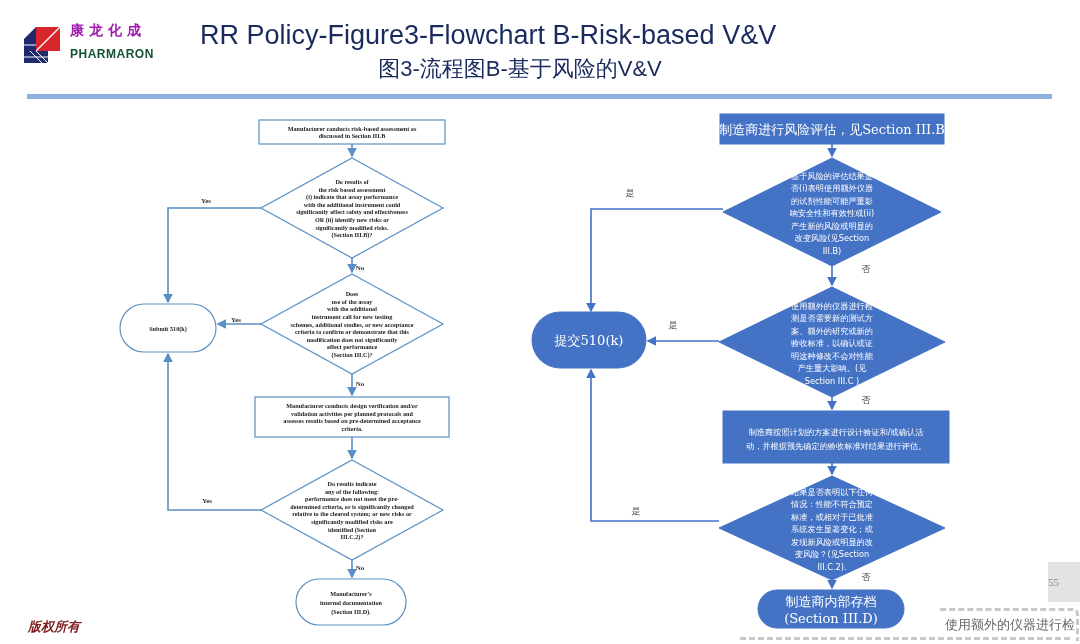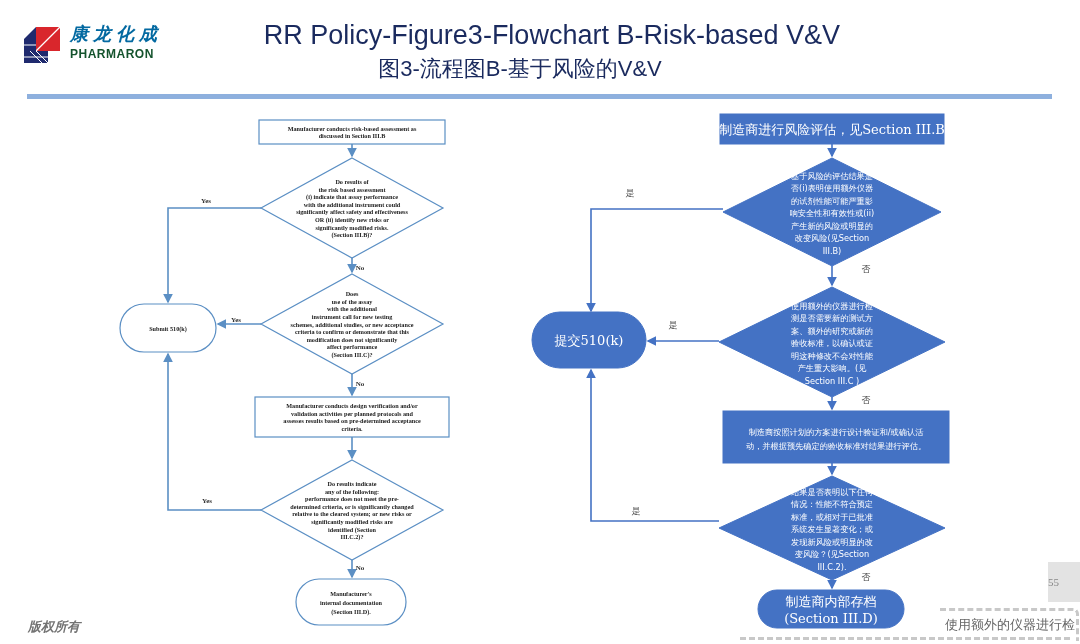--- a/index.html
+++ b/index.html
@@ -4,49 +4,49 @@
 <style>
   html, body { margin: 0; padding: 0; }
   body {
     width: 1080px; height: 644px; position: relative; overflow: hidden;
     background: #ffffff; font-family: "Liberation Sans", sans-serif;
   }
   .logo { position: absolute; left: 22px; top: 22px; width: 150px; height: 44px; }
   .logo-mark { position: absolute; left: 0; top: 3px; }
   .logo-cn {
     position: absolute; left: 48px; top: 0; font-family: "DejaVu Serif", serif;
-    font-size: 18px; font-style: italic; font-weight: bold; color: #0369a1; letter-spacing: 5px; white-space: nowrap;
+    font-size: 14px; font-weight: bold; color: #a21caf; letter-spacing: 5px; white-space: nowrap;
   }
   .logo-en {
     position: absolute; left: 48px; top: 25px; font-family: "Liberation Sans", sans-serif;
     font-size: 12px; font-weight: bold; color: #14532d; letter-spacing: 0.5px; white-space: nowrap;
   }
   .title-en {
-    position: absolute; left: 200px; top: 20px; width: 640px; text-align: right;
+    position: absolute; left: 200px; top: 20px; width: 640px; text-align: left;
     font-size: 27px; color: #1a2a5e; white-space: nowrap;
   }
   .title-cn {
     position: absolute; left: 200px; top: 54px; width: 640px; text-align: center;
     font-size: 22px; color: #1a2a5e; white-space: nowrap;
   }
   .title-rule {
     position: absolute; left: 27px; top: 94px; width: 1025px; height: 5px; background: #8eb0de;
   }
   svg.chart { position: absolute; left: 0; top: 0; }
   .en-box { font-family: "Liberation Serif", serif; font-size: 6.2px; font-weight: bold; fill: #222; }
   .en-lbl { font-family: "Liberation Serif", serif; font-size: 7px; font-weight: bold; fill: #333; }
   .cn-box { font-family: "DejaVu Sans", sans-serif; font-size: 8.2px; fill: #ffffff; }
   .cn-lbl { font-family: "DejaVu Sans", sans-serif; font-size: 9px; fill: #444; }
   .cn-big { font-family: "DejaVu Serif", serif; font-size: 13px; fill: #ffffff; }
   .page-num {
     position: absolute; left: 1048px; top: 562px; width: 36px; height: 40px; background: #e3e3e3;
     color: #888; font-family: "Liberation Serif", serif; font-size: 11px; text-align: left; line-height: 40px;
   }
   .copyright {
-    position: absolute; left: 28px; top: 618px; color: #737373; font-size: 13px; font-style: italic; font-weight: bold;
+    position: absolute; left: 28px; top: 618px; color: #7f1d1d; font-size: 13px; font-style: italic; font-weight: bold;
     font-family: "DejaVu Sans", sans-serif;
   }
   .watermark {
     position: absolute; left: 945px; top: 616px; color: #666; font-size: 13px; font-family: "DejaVu Sans", sans-serif;
     white-space: nowrap;
   }
   .wm-dash {
     position: absolute; left: 940px; top: 608px; width: 136px; height: 30px;
     border-top: 3px dashed #c8c8c8; border-right: 3px dashed #c8c8c8; border-radius: 0 6px 0 0;
   }

